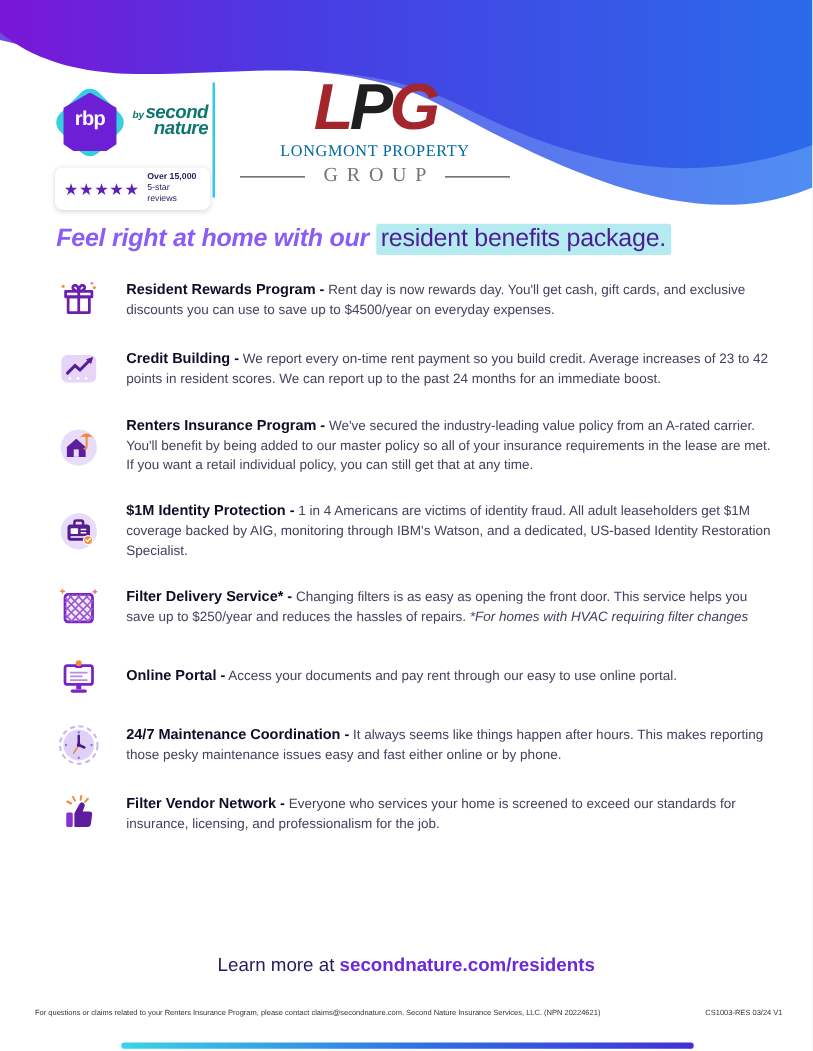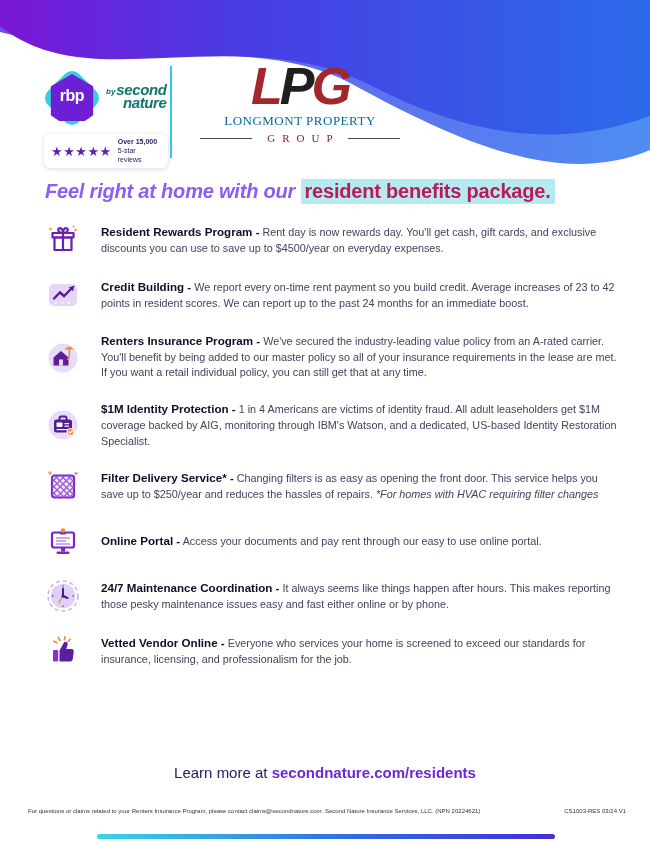--- a/index.html
+++ b/index.html
@@ -30,25 +30,25 @@
   .reviews-text { font-size:7px; color:#221c5e; line-height:1.25; }
   .reviews-text .rt1 { font-weight:bold; display:block; }
   .header-divider { position:absolute; left:170px; top:4px; width:2px; height:92px; background:#2fc9ee; }
   .lpg-block { position:absolute; left:186px; top:0; width:228px; text-align:center; }
   .lpg-monogram { font-weight:bold; font-size:52px; line-height:0.95; letter-spacing:-3px; font-style:italic; }
   .lpg-monogram .m-red { color:#a3262c; }
   .lpg-monogram .m-black { color:#1f1f1f; }
   .lpg-name { font-family:"Liberation Serif", serif; color:#0369a1; font-size:13px; letter-spacing:0.5px; margin-top:2px; white-space:nowrap; }
   .lpg-group-row { display:flex; align-items:center; justify-content:center; gap:8px; margin-top:3px; }
   .lpg-rule { height:1.5px; width:52px; background:#4a4a4a; }
-  .lpg-group { font-family:"Liberation Serif", serif; color:#7f1d1d; font-size:11px; letter-spacing:7px; text-indent:7px; }
+  .lpg-group { font-family:"Liberation Serif", serif; color:#737373; font-size:16px; letter-spacing:7px; text-indent:7px; }
   
   .headline { position:absolute; top:180px; left:45px; width:570px; font-size:20px; font-weight:bold; letter-spacing:-0.2px; white-space:nowrap; }
   .headline .hl-prefix { color:#8b5cf6;font-style:italic; }
-  .headline .hl-highlight { color:#be185d; background:#b4ebf0; padding:1px 4px 2px 4px; border-radius:2px; font-weight:bold; }
+  .headline .hl-highlight { color:#4c1d95; background:#b4ebf0; padding:1px 4px 2px 4px; border-radius:2px; font-weight:normal; }
   
   .benefits { position:absolute; top:222px; left:45px; width:572px; display:flex; flex-direction:column; gap:19px; }
   .benefit { display:flex; gap:20px; align-items:center; }
   .benefit-icon { flex:0 0 36px; height:36px; display:flex; align-items:center; justify-content:center; }
   .benefit-text { font-size:10.8px; line-height:1.45; color:#45405e; padding-top:1px; }
   .benefit-text strong { color:#100c26; font-size:11.6px; }
   .benefit-text em { font-style:italic; }
   
   .learn-more { position:absolute; top:764px; left:0; width:650px; text-align:center; font-size:15px; color:#221c5e; }
   .learn-more a { color:#6d28d9; font-weight:bold; text-decoration:none; }
@@ -222,21 +222,21 @@
     </div>
 
     <div class="benefit">
       <span class="benefit-icon">
         <svg width="34" height="34" viewBox="0 0 34 34">
           <path d="M14 6.5 l-1.6 -3 M18.5 5.8 l0.5 -3 M22 7.5 l2.3 -2.5 M10.8 8.8 l-3 -1.6" stroke="#f08a3c" stroke-width="1.6" stroke-linecap="round"></path>
           <rect x="7" y="16" width="5.2" height="11.5" rx="1.2" fill="#8a2fd0"></rect>
           <path d="M13.5 27.5 V16.5 l4.2 -7.5 q1 -1.8 2.8 -0.9 q1.8 0.9 1.1 3 l-1.4 4 h5.2 q2.6 0 2.3 2.6 l-0.9 7 q-0.3 2.8 -3.1 2.8 z" fill="#5e1d9e"></path>
         </svg>
       </span>
-      <p class="benefit-text"><strong>Vetted Vendor Online -</strong> <span>Everyone who services your home is screened to exceed our standards for insurance, licensing, and professionalism for the job.</span></p>
+      <p class="benefit-text"><strong>Filter Vendor Network -</strong> <span>Everyone who services your home is screened to exceed our standards for insurance, licensing, and professionalism for the job.</span></p>
     </div>
 
 
   </div>
 
   <div class="learn-more">
     <span>Learn more at </span><a href="#">secondnature.com/residents</a>
   </div>
 
   <div class="fine-print">

